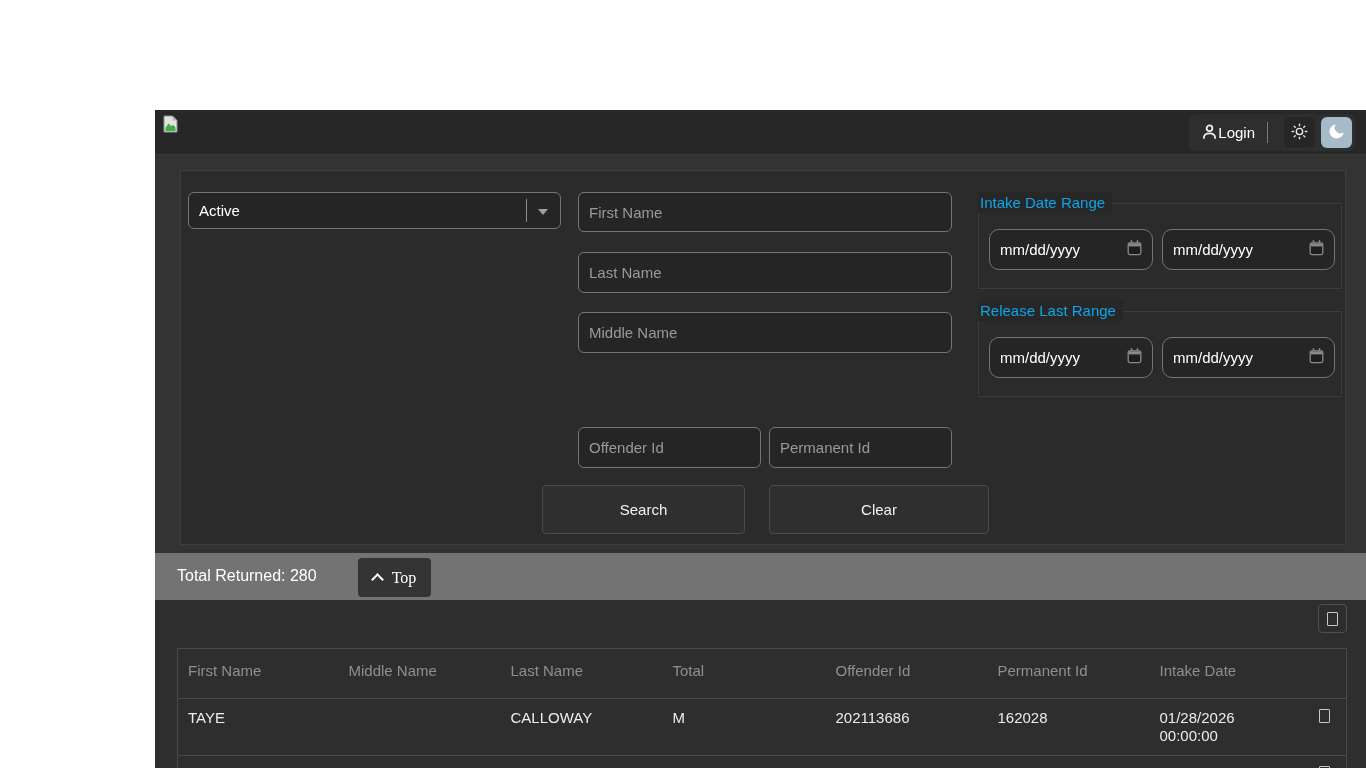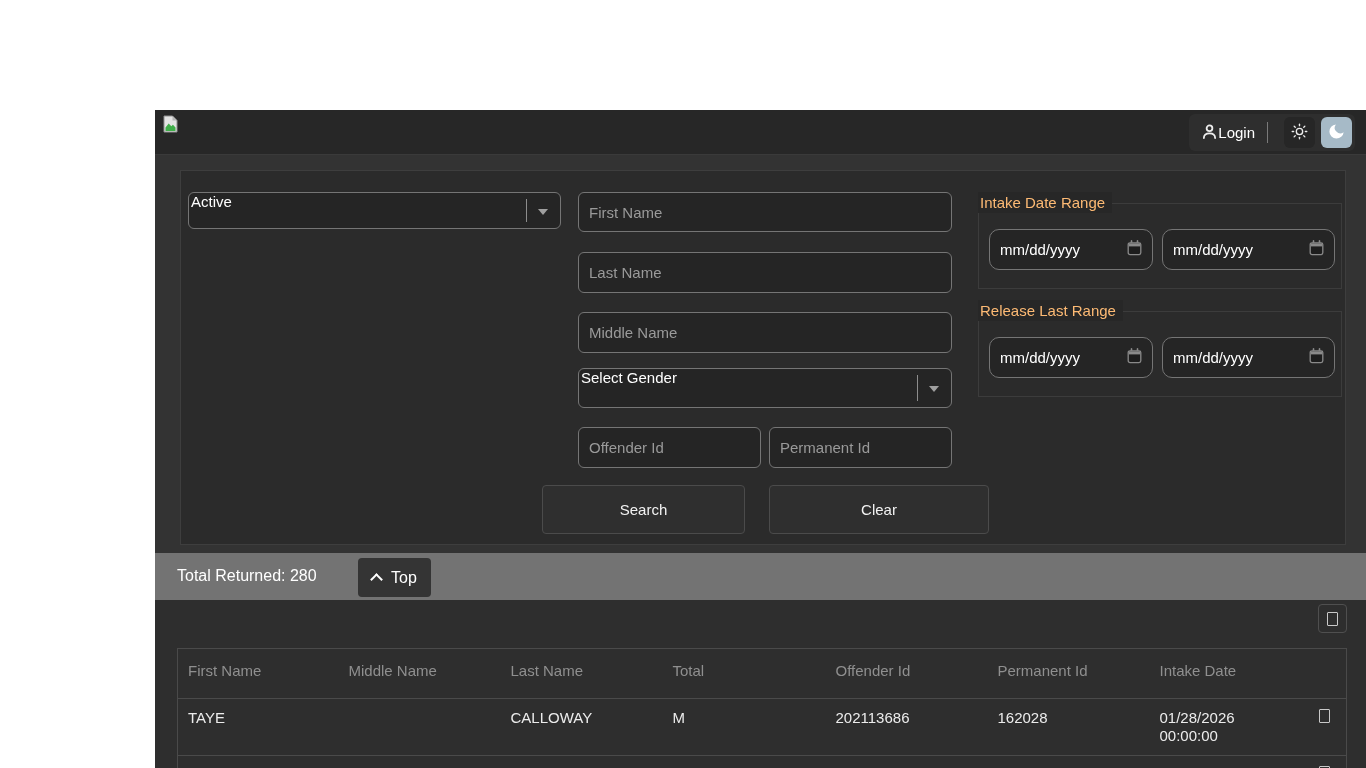--- a/index.html
+++ b/index.html
@@ -24,21 +24,21 @@
     justify-content: center; background: #262626; border: none; cursor: pointer; margin-left: 6px; }
   .tile.moon-tile { background: #a6bac7; }
 
   
   .search-panel { position: absolute; left: 25px; top: 60px; width: 1166px; height: 375px;
     background: #2b2b2b; border: 1px solid #3e3e3e; }
   .ctl { position: absolute; background: #252525; border: 1px solid #757575;
     border-radius: 6px; color: #ffffff; font-size: 15px; font-family: inherit; }
   input.ctl { padding: 0 10px; outline: none; }
   input.ctl::placeholder { color: #9a9a9a; opacity: 1; }
-  .select-box { display: flex; padding: 0 2px; cursor: pointer; }
+  .select-box { display: flex; align-items: center; padding: 0 10px; cursor: pointer; }
   .select-divider { position: absolute; right: 33px; top: 6px; bottom: 6px; width: 1px;
     background: #8d8d8d; }
   .caret-down { position: absolute; right: 12px; top: 50%; margin-top: -2px; width: 0; height: 0;
     border-left: 5px solid transparent; border-right: 5px solid transparent;
     border-top: 6px solid #9f9f9f; }
 
   .status-select  { left: 7px;   top: 21px;  width: 373px; height: 37px; }
   .first-name     { left: 397px; top: 21px;  width: 374px; height: 40px; }
   .last-name      { left: 397px; top: 81px;  width: 374px; height: 41px; }
   .middle-name    { left: 397px; top: 141px; width: 374px; height: 41px; }
@@ -49,37 +49,37 @@
   .form-btn { position: absolute; background: #2f2f2f; border: 1px solid #4b4b4b;
     border-radius: 4px; color: #f2f2f2; font-size: 15px; cursor: pointer;
     font-family: inherit; }
   .search-btn { left: 361px; top: 314px; width: 203px; height: 49px; }
   .clear-btn  { left: 588px; top: 314px; width: 220px; height: 49px; }
 
   .range-group { position: absolute; left: 797px; width: 364px; height: 86px;
     border: 1px solid #3c3c3c; }
   .intake-group  { top: 32px; }
   .release-group { top: 140px; }
-  .range-legend { position: absolute; left: -1px; top: -12px; color: #fdba74;
+  .range-legend { position: absolute; left: -1px; top: -12px; color: #0ea5e9;
     font-size: 15px; background: #272727; padding: 2px 7px 2px 2px; white-space: nowrap; }
   .date-input { position: absolute; top: 25px; height: 41px; background: #252525;
     border: 1px solid #757575; border-radius: 10px; display: flex; align-items: center;
     justify-content: space-between; padding: 0 10px; color: #ffffff; font-size: 15px;
     cursor: pointer; }
   .date-from { left: 10px;  width: 164px; }
   .date-to   { left: 183px; width: 173px; }
 
   
   .results { position: absolute; left: 0; top: 443px; right: 0; bottom: 0; }
   .results-strip { position: relative; height: 47px; background: #737373; }
   .total-returned { position: absolute; left: 22px; top: 14px; color: #ffffff; font-size: 16px; }
   .top-btn { position: absolute; left: 203px; top: 5px; width: 73px; height: 39px;
     background: #343434; border: none; border-radius: 4px; display: flex; align-items: center;
     justify-content: center; gap: 10px; color: #ffffff; font-size: 16px; cursor: pointer;
-    font-family: Liberation Sans, sans-serif; }
+    font-family: Liberation Serif, serif; }
   .chevron-up { width: 9px; height: 9px; border-top: 2px solid #ffffff;
     border-left: 2px solid #ffffff; transform: rotate(45deg); margin-top: 4px; }
 
   .results-body { position: absolute; left: 0; top: 47px; right: 0; bottom: 0;
     background: #2e2e2e; }
   .expand-btn { position: absolute; right: 19px; top: 4px; width: 29px; height: 29px;
     background: transparent; border: 1px solid #4f4f4f; border-radius: 4px;
     display: flex; align-items: center; justify-content: center; cursor: pointer; }
   .square-glyph { display: inline-block; width: 11px; height: 14px;
     border: 1.5px solid #c9c9c9; border-radius: 1px; }
@@ -152,25 +152,20 @@
     <div class="ctl select-box status-select">
       <span>Active</span>
       <span class="select-divider"></span>
       <span class="caret-down"></span>
     </div>
 
     <input type="text" class="ctl first-name" placeholder="First Name" style="">
     <input type="text" class="ctl last-name" placeholder="Last Name" style="">
     <input type="text" class="ctl middle-name" placeholder="Middle Name" style="">
 
-    <div class="ctl select-box gender-select">
-      <span>Select Gender</span>
-      <span class="select-divider"></span>
-      <span class="caret-down"></span>
-    </div>
 
     <input type="text" class="ctl offender-id" placeholder="Offender Id" style="">
     <input type="text" class="ctl permanent-id" placeholder="Permanent Id" style="">
 
     <button class="form-btn search-btn">Search</button>
     <button class="form-btn clear-btn">Clear</button>
 
     <div class="range-group intake-group">
       <span class="range-legend">Intake Date Range</span>
       <div class="date-input date-from">

